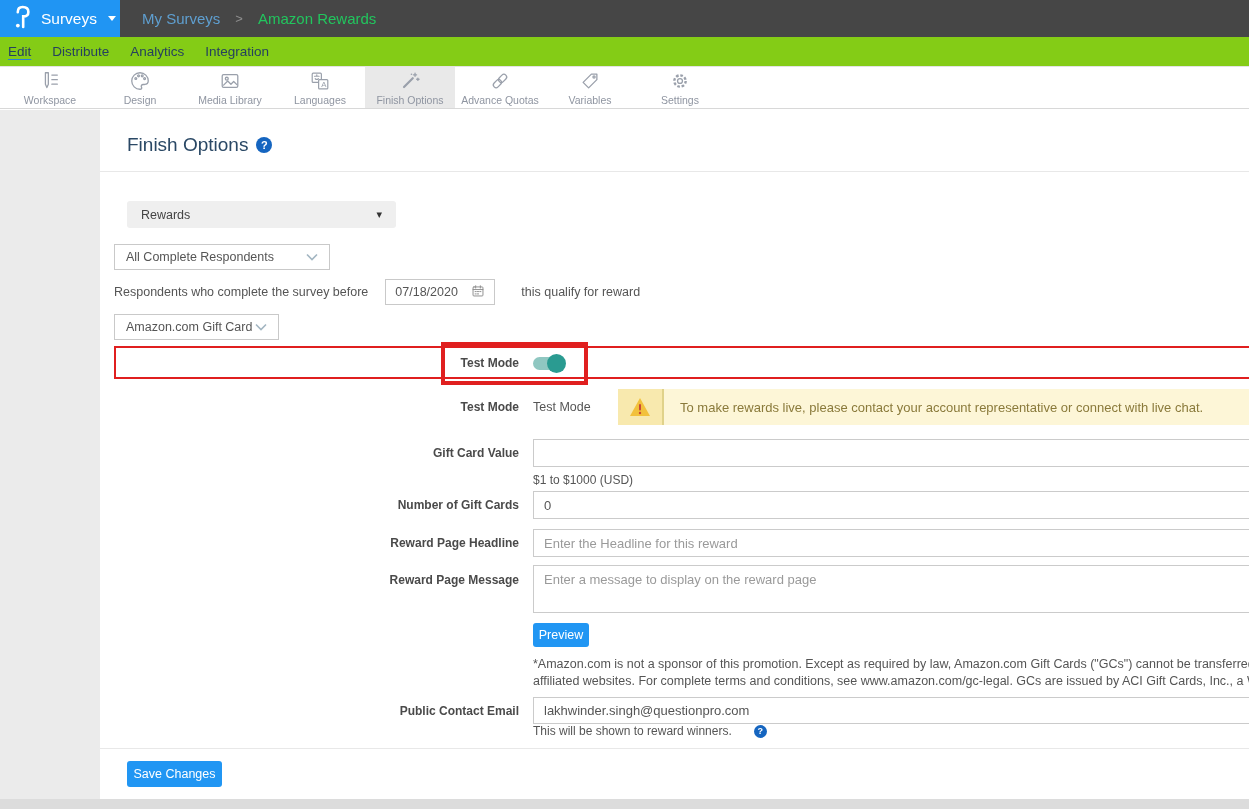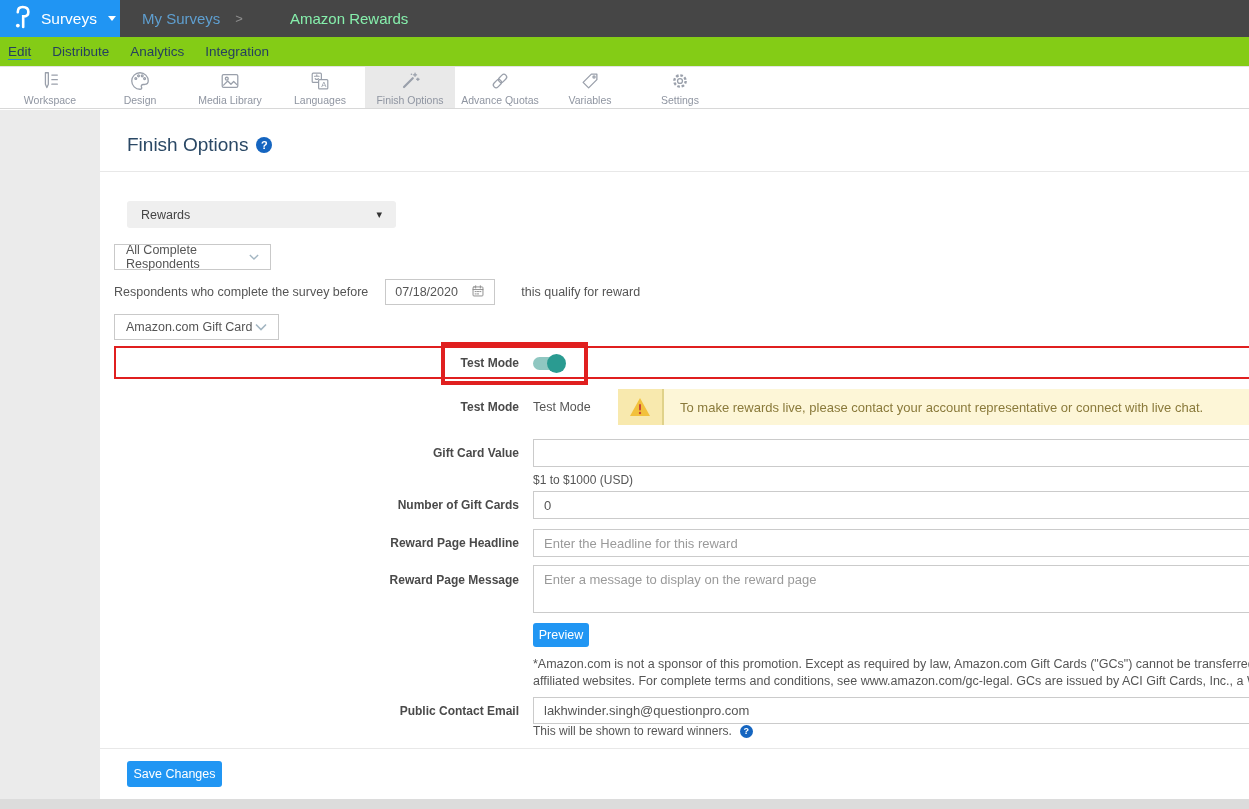--- a/index.html
+++ b/index.html
@@ -7,21 +7,21 @@
   body { position:relative; font-family:"Liberation Sans", sans-serif; background:#fff; }
 
   
   .topbar { display:flex; height:37px; }
   .logo-block { width:120px; background:#2095f3; display:flex; align-items:center; padding-left:13px; gap:9px; cursor:pointer; }
   .logo-block .product { color:#fff; font-size:15.5px; }
   .caret-down-white { width:0; height:0; border-left:4.5px solid transparent; border-right:4.5px solid transparent; border-top:5px solid #fff; margin-left:2px; }
   .top-dark { flex:1; background:#464646; display:flex; align-items:center; padding-left:22px; gap:15px; }
   .bc-parent { color:#5f9fd0; font-size:15px; cursor:pointer; }
   .bc-sep { color:#8f8f8f; font-size:13px; }
-  .bc-current { color:#86efac; font-size:15px;margin-left:32px; }
+  .bc-current { color:#22c55e; font-size:15px; }
 
   
   .tabsrow { height:30px; display:flex; align-items:center; padding-left:8px; gap:21px; background:#84cc16; border-bottom:1px solid #e3e3e3; }
   .tab { font-size:13.5px; color:#26415e; cursor:pointer; }
   .tab.active { text-decoration:underline; text-decoration-color:#2a7fd4; text-underline-offset:3px; }
 
   
   .toolbar { height:42px; display:flex; padding-left:5px; background:#fff; border-bottom:1px solid #d8d8d8; }
   .tool { width:90px; display:flex; flex-direction:column; align-items:center; justify-content:center; gap:2px; cursor:pointer; }
   .tool.active { background:#e9e9e9; }
@@ -59,21 +59,21 @@
   .warnicon { width:46px; background:#f8e9ae; border-right:2px solid #e0d28a; display:flex; align-items:center; justify-content:center; flex-shrink:0; }
   .warntext { display:flex; align-items:center; padding:0 16px; font-size:13px; color:#8a7a3b; white-space:nowrap; }
 
   .tinput { height:28px; width:790px; border:1px solid #cbcbcb; background:#fff; font-size:13px; color:#555; padding:0 10px; font-family:"Liberation Sans", sans-serif; }
   .tinput::placeholder, .tarea::placeholder { color:#9a9a9a; opacity:1; }
   .tarea { height:48px; width:790px; border:1px solid #cbcbcb; background:#fff; font-size:13px; color:#555; padding:6px 10px; resize:none; font-family:"Liberation Sans", sans-serif; }
 
   .helper { position:absolute; left:433px; font-size:12px; color:#555; }
   .btn-blue { position:absolute; background:#2196f3; color:#fff; border:none; border-radius:3px; font-size:12.5px; font-family:"Liberation Sans", sans-serif; cursor:pointer; }
   .disclaimer { position:absolute; left:433px; top:546px; font-size:12.5px; color:#555; line-height:16.5px; white-space:nowrap; }
-  .email-helper { position:absolute; left:433px; top:614px; font-size:12px; color:#555; display:flex; align-items:center; gap:8px; }
+  .email-helper { position:absolute; left:433px; top:614px; font-size:12px; color:#555; display:flex; align-items:center; gap:22px; }
 </style>
 </head>
 <body>
 
 <div class="topbar">
   <div class="logo-block">
     <span>
       <svg width="19" height="24" viewBox="0 0 22 27">
         <path d="M5.5 8 C5.5 3.5 8.2 2 11.2 2 C15.2 2 17.8 4.2 17.8 7.6 C17.8 11.2 15.2 12.8 11.8 12.8 L11.8 25" stroke="#fff" stroke-width="3" fill="none" stroke-linecap="round"></path>
         <circle cx="5.6" cy="23.4" r="2.2" fill="#fff"></circle>
@@ -188,21 +188,21 @@
       <span class="helpc">?</span>
     </div>
     <div class="divider" style="top:61px"></div>
 
     <div class="rewards-select">
       <span>Rewards</span>
       <span class="caret-down-dark">▾</span>
     </div>
 
     <div class="frow" style="top:134px; height:26px;">
-      <div class="selbox gap14" style="width:157px">
+      <div class="selbox gap14" style="width:216px">
         <span>All Complete Respondents</span>
         <svg width="12" height="8" viewBox="0 0 12 8">
             <path d="M1 1.5 L6 6.5 L11 1.5" stroke="#a3b6c2" stroke-width="1.6" fill="none"></path>
           </svg>
       </div>
     </div>
 
     <div class="frow" style="top:169px; height:26px;">
       <span class="ftext gap14">Respondents who complete the survey before</span>
       <div class="datebox" style="margin-left:17px">

